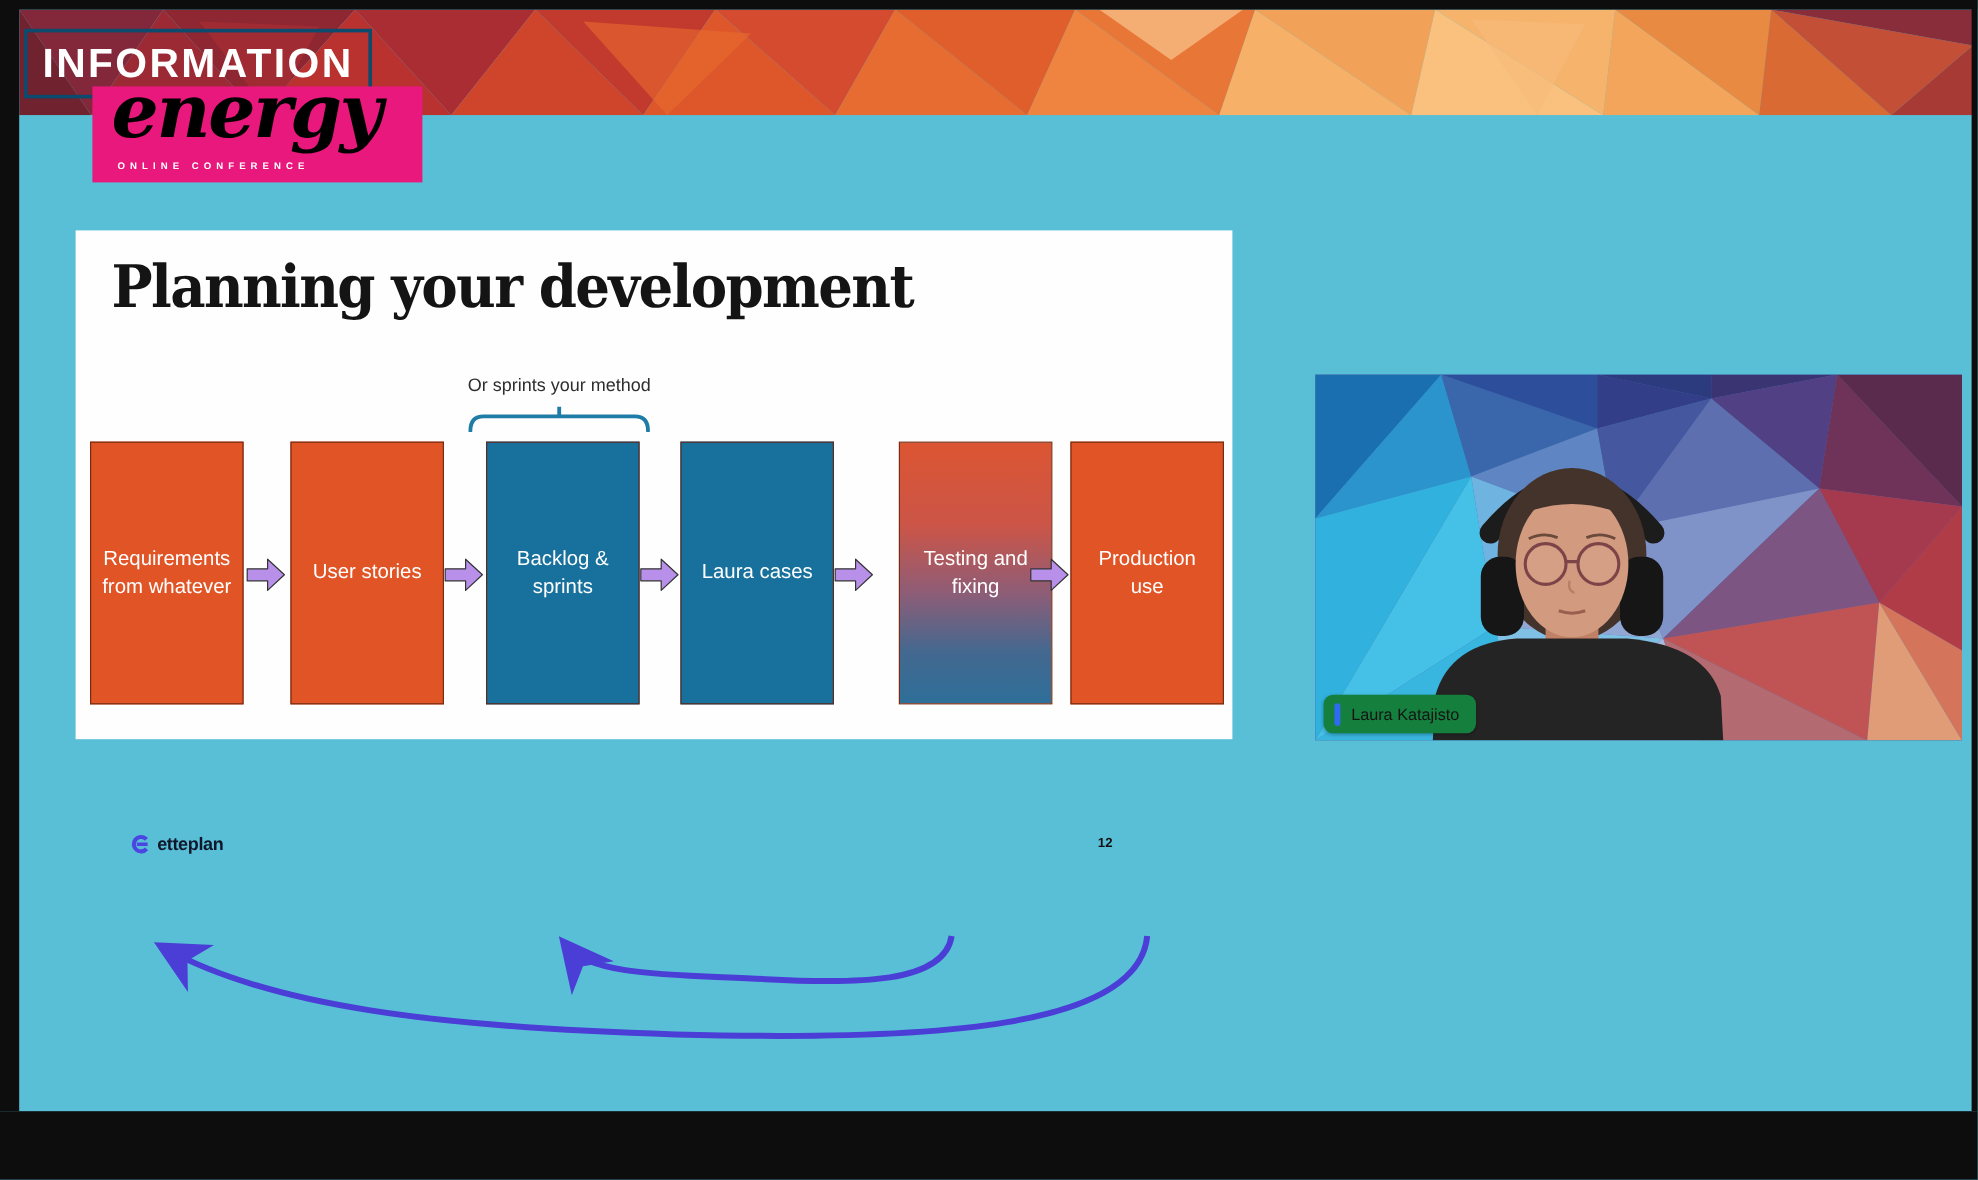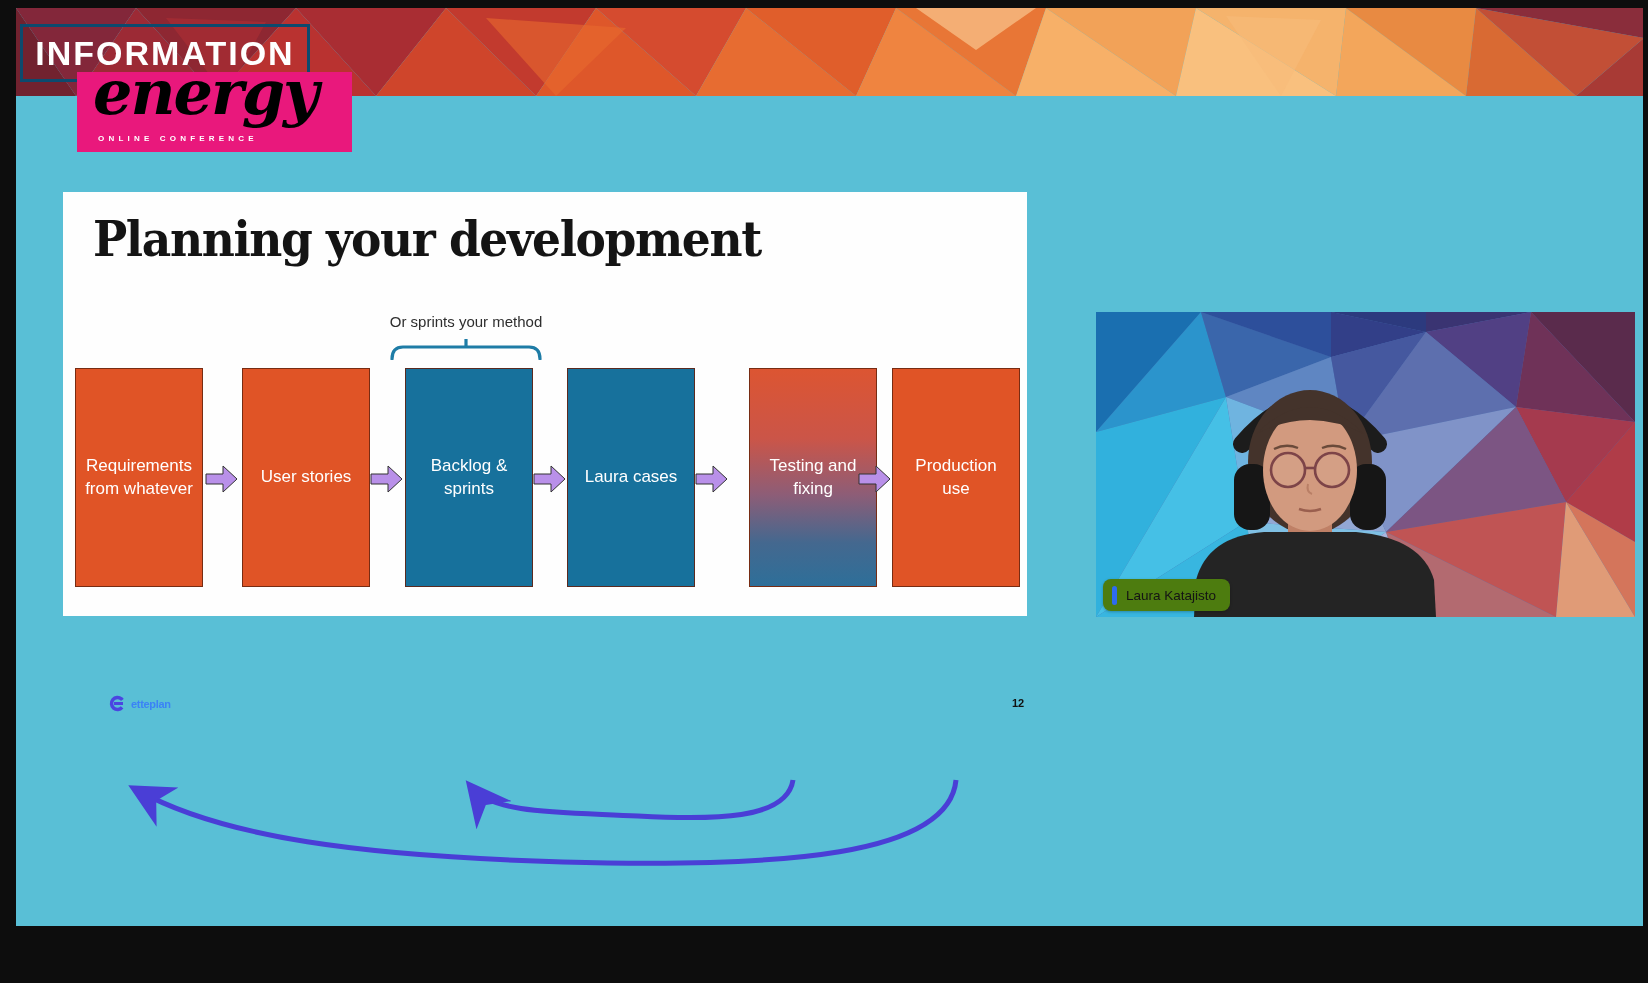--- a/index.html
+++ b/index.html
@@ -35,26 +35,26 @@
     color:#fff;font-size:17px;line-height:1.3;padding:0;box-sizing:border-box;}
   .fbox span{display:block;padding:0 8px;}
   .fb-orange{background:#e05426;}
   .fb-teal{background:#17719c;border-color:#5a2a20;}
   .fb-grad{background:linear-gradient(180deg,#dc5532 0%,#cb5548 32%,#8d5d77 58%,#44688f 80%,#2e6f99 100%);margin-left:20px;}
 
   .flow-arrow{position:absolute;top:272px;}
   .loops{position:absolute;left:0;top:556px;}
 
   .slide-footer-brand{position:absolute;left:46px;top:503px;display:flex;align-items:center;gap:5px;}
-  .slide-footer-brand .word{color:#3b82f6;font-size:11px;font-weight:700;letter-spacing:-.3px;}
-  .page-num{position:absolute;left:943px;top:505px;width:24px;text-align:center;
+  .slide-footer-brand .word{color:#0f172a;font-size:15px;font-weight:700;letter-spacing:-.3px;}
+  .page-num{position:absolute;left:846px;top:505px;width:24px;text-align:center;
     color:#111;font-size:11px;font-weight:700;}
 
   .webcam{position:absolute;left:1096px;top:312px;width:539px;height:305px;overflow:hidden;background:#4a6fb0;}
-  .nametag{position:absolute;left:7px;top:267px;height:32px;background:#4d7c0f;border-radius:8px;
+  .nametag{position:absolute;left:7px;top:267px;height:32px;background:#15803d;border-radius:8px;
     display:flex;align-items:center;padding:0 14px 0 9px;box-shadow:0 1px 3px rgba(0,0,0,.25);}
   .nametag .bar{width:5px;height:19px;border-radius:3px;background:#2e6bf0;margin-right:9px;}
   .nametag .nm{font-size:13.5px;color:#141414;font-weight:500;white-space:nowrap;}
 </style>
 </head>
 <body>
 
 <div class="stage">
 
   <svg class="banner" viewBox="0 0 1628 88" preserveAspectRatio="none">

